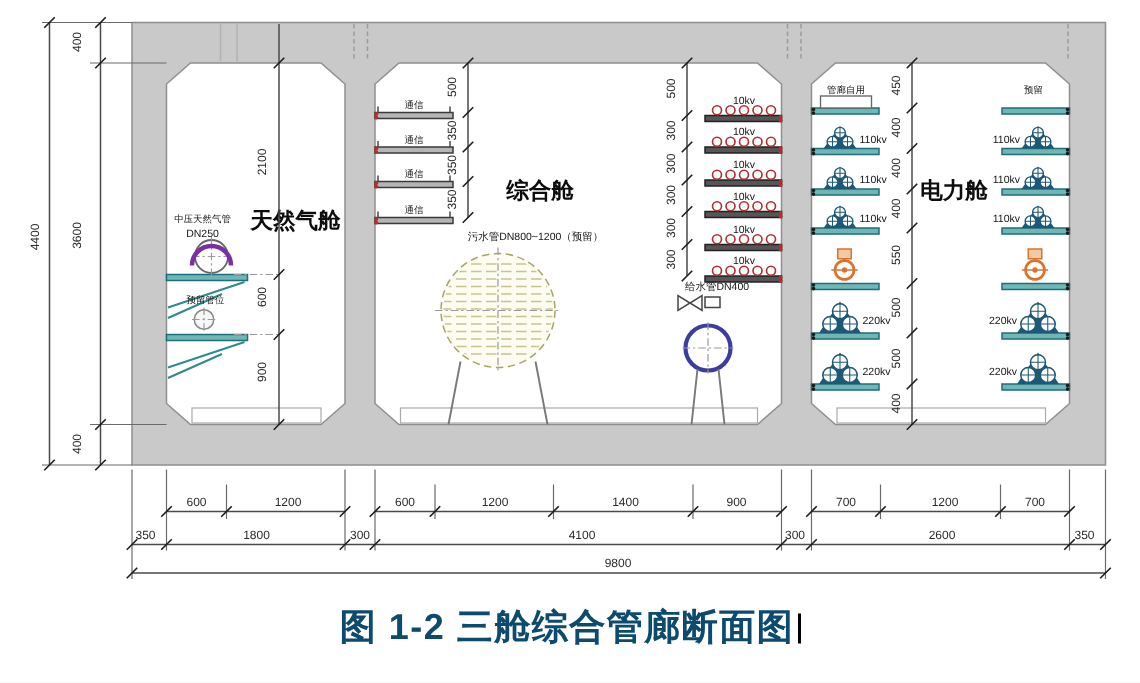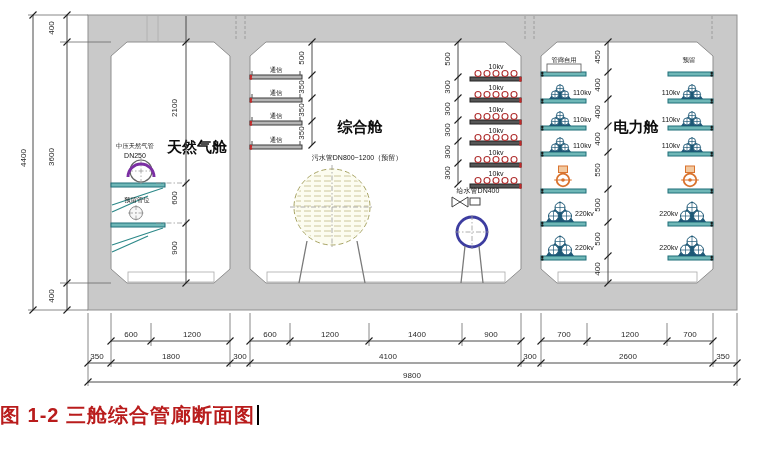--- a/index.html
+++ b/index.html
@@ -22,22 +22,22 @@
   .floorstrip{fill:#ffffff;stroke:#aaaaaa;stroke-width:0.8;}
   .teal{fill:#6fb7b7;stroke:#1f6e78;stroke-width:1;}
   .graybar{fill:#b5b5b5;stroke:#3a3a3a;stroke-width:1;}
   .darkbar{fill:#565656;stroke:#222;stroke-width:1;}
   .brace{stroke:#2f8a8a;stroke-width:1.3;fill:none;}
   .reddot{fill:#c22a2a;}
   .blackdot{fill:#1c1c1c;}
   .rc{fill:#fff;stroke:#b03030;stroke-width:1.1;}
   .hatch{stroke:#c8c292;stroke-width:0.9;stroke-dasharray:7 3;fill:none;}
   .legs{stroke:#7a7a7a;stroke-width:1.3;fill:none;}
-  .cap{position:absolute;top:402px;left:0;width:100%;
-       font-size:20px;font-weight:bold;color:#b91c1c;letter-spacing:1px;}
+  .cap{position:absolute;top:402px;left:0;width:100%;text-align:center;
+       font-size:24px;font-weight:bold;color:#0c4a6e;letter-spacing:1px;}
   .cursor{display:inline-block;width:2px;height:20px;background:#000;
           vertical-align:-3px;margin-left:2px;}
 </style>
 </head>
 <body>
 
 <div class="stage">
 <svg width="760" height="455" viewBox="0 0 760 455">
   <defs>
     <g id="tri110">

